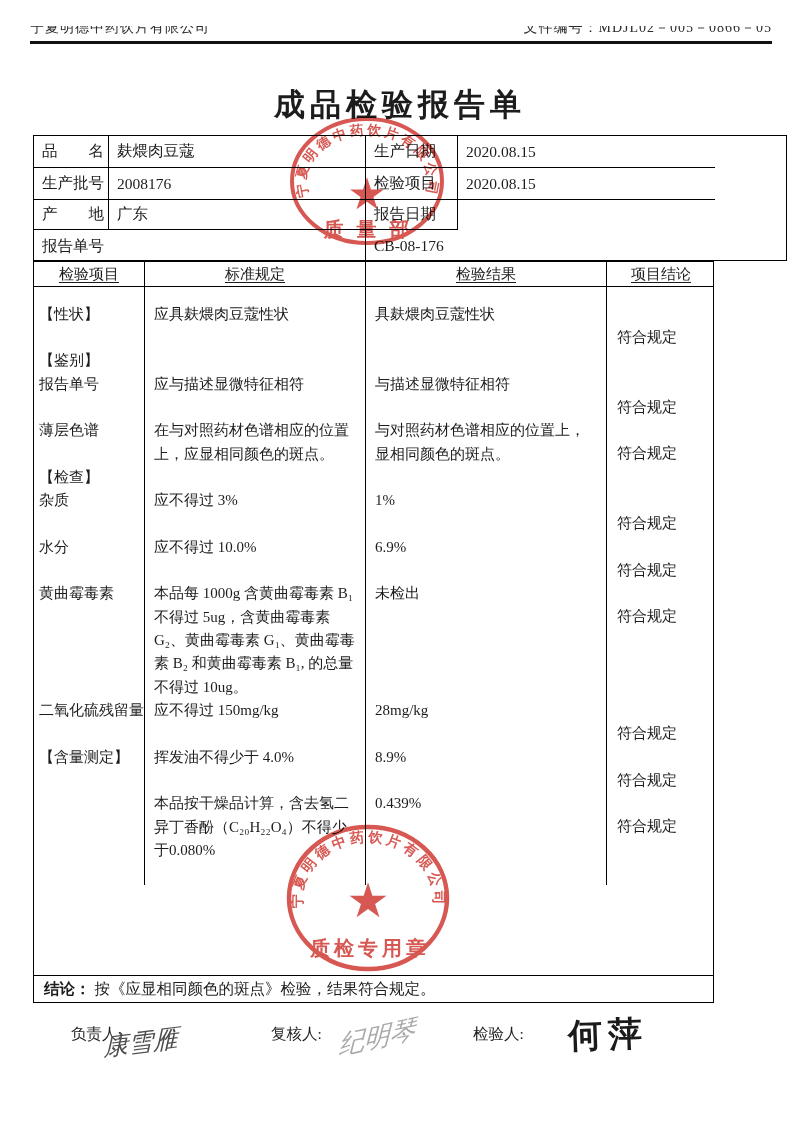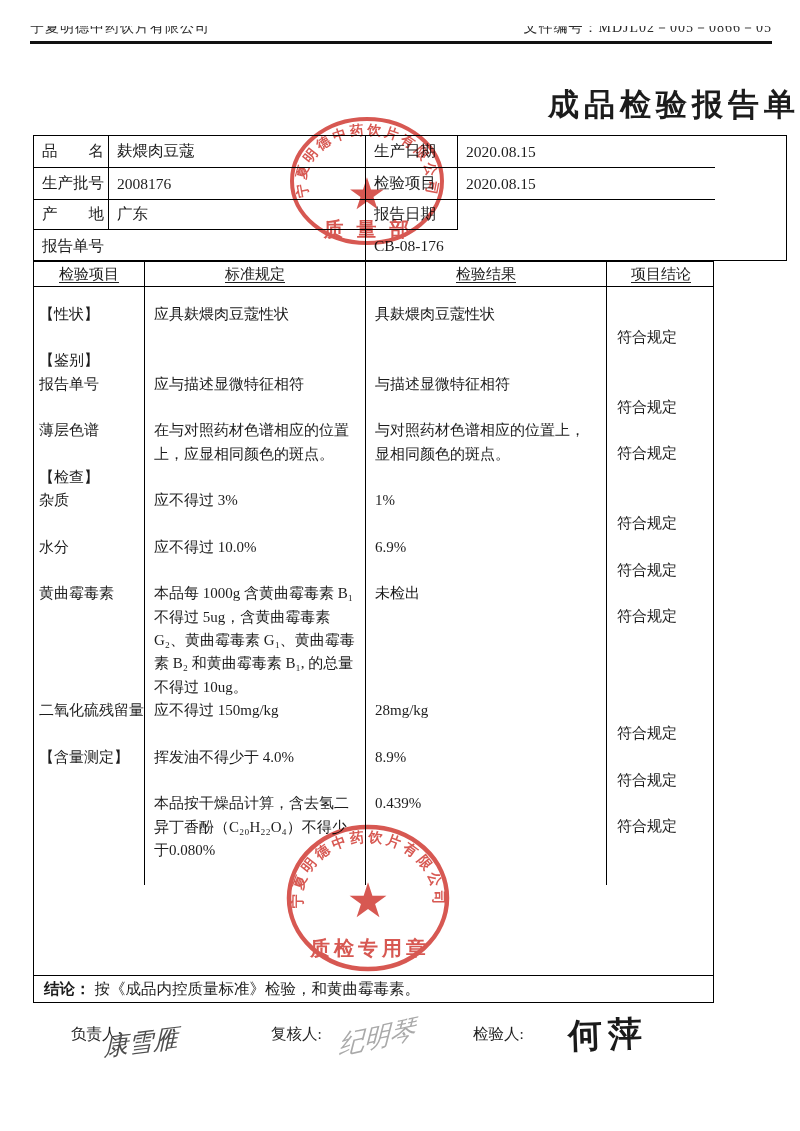--- a/index.html
+++ b/index.html
@@ -5,21 +5,21 @@
   html,body{margin:0;padding:0;background:#ffffff;}
   .page{
     position:relative;width:800px;height:1131px;background:#ffffff;overflow:hidden;
     font-family:"Liberation Serif","DejaVu Serif",serif;color:#1c1c1c;
   }
   
   .pg-header{position:absolute;left:30px;top:26px;width:742px;height:15px;overflow:hidden;}
   .pg-header-inner{display:flex;justify-content:space-between;margin-top:-7px;font-size:14px;color:#2a2a2a;letter-spacing:1px;}
   .pg-rule{position:absolute;left:30px;top:41px;width:742px;height:3px;background:#111;}
   
-  .title{position:absolute;left:0;top:84px;width:100%;text-align:right;font-size:31px;font-weight:700;letter-spacing:5px;}
+  .title{position:absolute;left:0;top:84px;width:100%;text-align:center;font-size:31px;font-weight:700;letter-spacing:5px;}
   
   .info-table{
     position:absolute;left:33px;top:135px;width:754px;height:126px;
     display:grid;grid-template-columns:75px 257px 92px 257px;grid-template-rows:32px 32px 30px 32px;
     border:1.6px solid #000;box-sizing:border-box;font-size:15.5px;
   }
   .icell{border-right:1.4px solid #000;border-bottom:1.4px solid #000;display:flex;align-items:center;padding:0 8px;box-sizing:border-box;white-space:nowrap;}
   .icell.last{border-right:none;}
   .icell.botrow{border-bottom:none;}
   .icell.justify{justify-content:space-between;}
@@ -162,21 +162,21 @@
         <div class="bcell bc2">本品按干燥品计算，含去氢二异丁香酚（C₂₀H₂₂O₄）不得少于0.080%</div>
         <div class="bcell bc3">0.439%</div>
         <div class="bcell bc4">符合规定</div>
         <div class="bcell bc1 fill" id="fill-c1"></div>
       <div class="bcell bc2 fill"></div>
       <div class="bcell bc3 fill"></div>
       <div class="bcell bc4 fill"></div>
     </div>
     <div class="conclusion-row">
       <b>结论：</b>
-      <span>按《成品内控质量标准》检验，和黄曲霉毒素。</span>
+      <span>按《应显相同颜色的斑点》检验，结果符合规定。</span>
     </div>
   </div>
 
   <div class="sig-row">
     <span class="sig-label" style="left:0px;margin-left:38px;">负责人:</span>
     <span class="sig sig-owner">康雪雁</span>
     <span class="sig-label" style="left:238px;">复核人:</span>
     <span class="sig sig-reviewer">纪明琴</span>
     <span class="sig-label" style="left:440px;">检验人:</span>
     <span class="sig sig-inspector">何萍</span>

